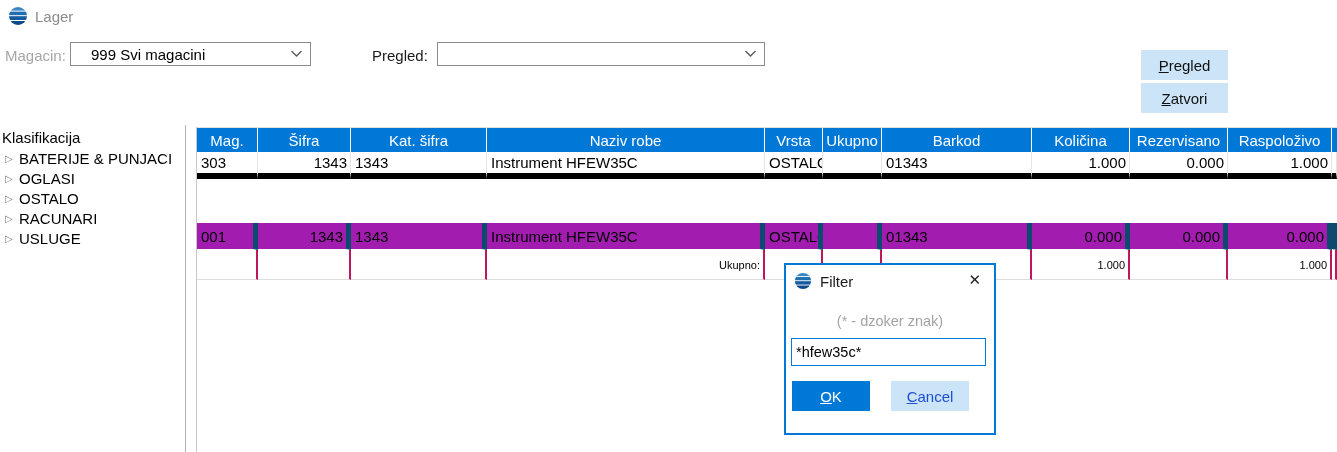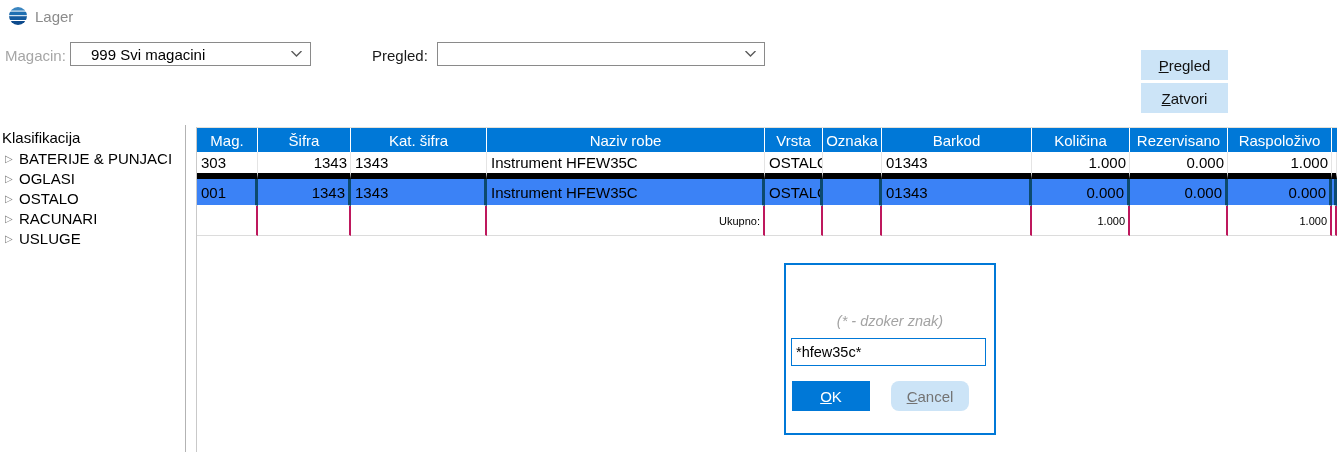--- a/index.html
+++ b/index.html
@@ -33,43 +33,43 @@
 
   
   .table-left-line { position:absolute; left:196px; top:127px; width:1px; height:325px; background:#c9c9c9; }
   .grid { position:absolute; left:197px; top:127px; width:1140px; border-top:1px solid #e5e1d8; }
   .grow { display:flex; }
   .hrow .cell { background:#0078d7; color:#fff; height:24px; border-right:1px solid #fff;
                 display:flex; align-items:center; justify-content:center; font-size:15px; }
   .hrow .cell:last-child { border-right:none; }
   .brow .cell { height:27px; background:#fff; border-right:1px solid #e4e4e4; border-bottom:6px solid #000000;
                 display:flex; align-items:center; font-size:15px; overflow:hidden; white-space:nowrap; }
-  .brow.zebra .cell { background:#3b82f6; border-right:3px solid #0c4a6e; border-bottom:1px solid #fff; }
+  .brow.zebra .cell { background:#a21caf; border-right:5px solid #0c4a6e; border-bottom:1px solid #fff;margin-top:44px; }
   .trow .cell { height:30px; background:#fff; border-right:2px solid #be185d; border-bottom:1px solid #dcdcdc;
                 display:flex; align-items:center; font-size:11px; overflow:hidden; white-space:nowrap; }
   .c0{width:61px;} .c1{width:93px;} .c2{width:136px;text-align:right;} .c3{width:278px;} .c4{width:58px;}
   .c5{width:59px;} .c6{width:150px;} .c7{width:98px;} .c8{width:98px;} .c9{width:104px;} .c10{width:5px;}
   .al { justify-content:flex-start; padding-left:4px; }
   .ar { justify-content:flex-end; padding-right:3px; }
 
   
   .dialog { position:absolute; left:784px; top:263px; width:212px; height:172px;
             background:#fff; border:2px solid #0078d7; }
   .dlg-titlebar { position:relative; height:32px; display:flex; align-items:center; }
   .dlg-titlebar .ic { margin-left:8px; display:flex; align-items:center; }
   .dlg-titlebar .tt { margin-left:8px; font-size:15px; color:#1a1a1a; }
   .dlg-close { position:absolute; right:13px; top:7px; font-size:15px; color:#222; cursor:pointer; line-height:1; }
-  .dlg-hint { position:absolute; left:0; top:48px; width:100%; text-align:center; font-size:14.5px; color:#a3a3a3;font-style:italic; }
+  .dlg-hint { position:absolute; left:0; top:48px; width:100%; text-align:center; font-size:14.5px; color:#a3a3a3; }
   .dlg-input { position:absolute; left:5px; top:73px; width:195px; height:28px;
                border:1px solid #0078d7; font-family:"Liberation Sans", sans-serif;
                font-size:14.5px; padding:8px 4px; outline:none; caret-color:#000; }
   .dlg-btn { position:absolute; top:116px; height:30px; border:none; font-family:"Liberation Sans", sans-serif;
              font-size:15px; display:flex; align-items:center; justify-content:center; cursor:pointer; }
   .dlg-ok { left:6px; width:78px; background:#0078d7; color:#fff; }
-  .dlg-cancel { left:105px; width:78px; background:#cce4f7; color:#737373;border-radius:8px; }
+  .dlg-cancel { left:105px; width:78px; background:#cce4f7; color:#1d4ed8; }
 </style>
 </head>
 <body>
 
 <svg width="0" height="0" style="position:absolute">
   <defs>
     <g id="globe">
       <clipPath id="gc">
           <circle cx="10" cy="10" r="9"></circle>
         </clipPath>
@@ -150,21 +150,21 @@
 
   <div class="table-left-line"></div>
 
   <div class="grid">
     <div class="grow hrow">
       <div class="cell c0">Mag.</div>
       <div class="cell c1">Šifra</div>
       <div class="cell c2">Kat. šifra</div>
       <div class="cell c3">Naziv robe</div>
       <div class="cell c4">Vrsta</div>
-      <div class="cell c5">Oznaka</div>
+      <div class="cell c5">Ukupno</div>
       <div class="cell c6">Barkod</div>
       <div class="cell c7">Količina</div>
       <div class="cell c8">Rezervisano</div>
       <div class="cell c9">Raspoloživo</div>
       <div class="cell c10"></div>
     </div>
 
     <div class="grow brow">
       <div class="cell c0 al">303</div>
       <div class="cell c1 ar">1343</div>
@@ -202,20 +202,29 @@
       <div class="cell c5"></div>
       <div class="cell c6"></div>
       <div class="cell c7 ar">1.000</div>
       <div class="cell c8 ar"></div>
       <div class="cell c9 ar">1.000</div>
       <div class="cell c10"></div>
     </div>
   </div>
 
   <div class="dialog">
+    <div class="dlg-titlebar">
+      <span class="ic">
+        <svg width="18" height="18" viewBox="0 0 20 20">
+            <use href="#globe"></use>
+          </svg>
+      </span>
+      <span class="tt">Filter</span>
+      <span class="dlg-close">✕</span>
+    </div>
     <div class="dlg-hint">(* - dzoker znak)</div>
     <input class="dlg-input" type="text" autofocus="" value="*hfew35c*" style="">
     <button class="dlg-btn dlg-ok">
       <span><span class="key">O</span><span>K</span></span>
     </button>
     <button class="dlg-btn dlg-cancel">
       <span><span class="key">C</span><span>ancel</span></span>
     </button>
   </div>
 

